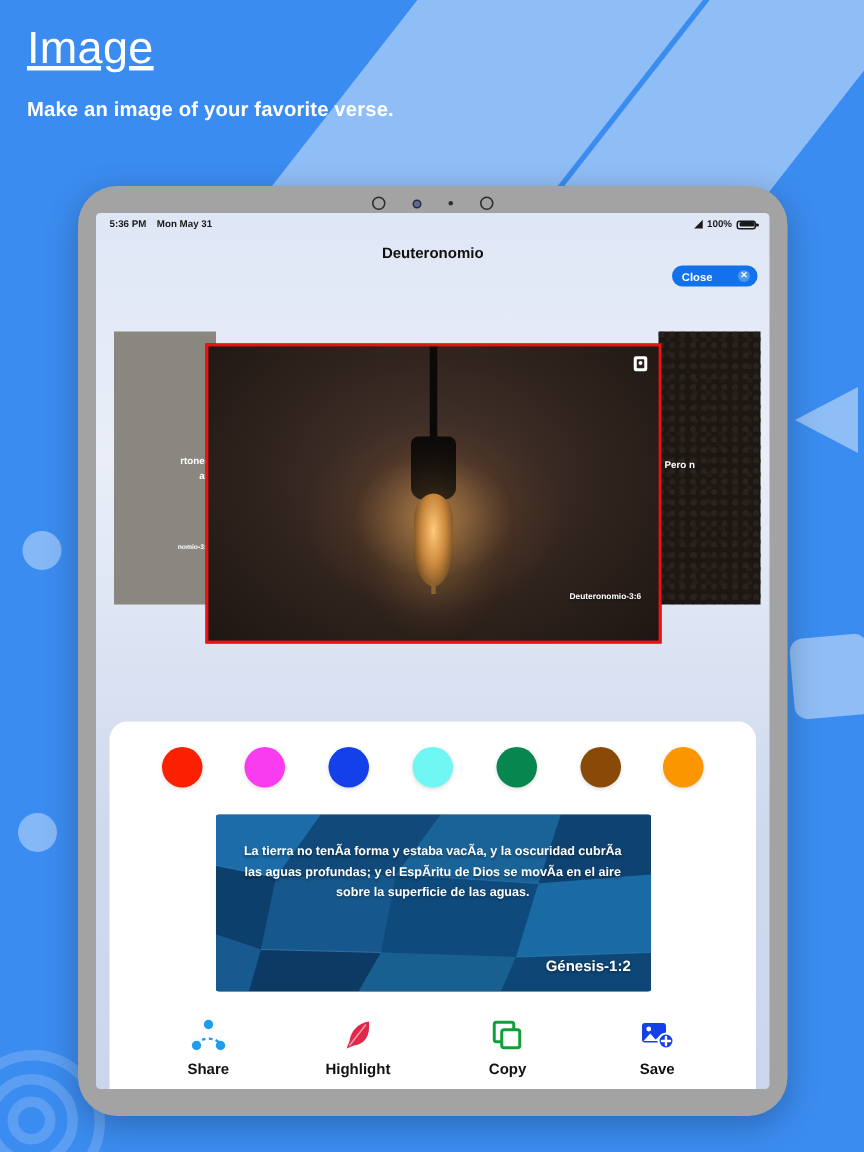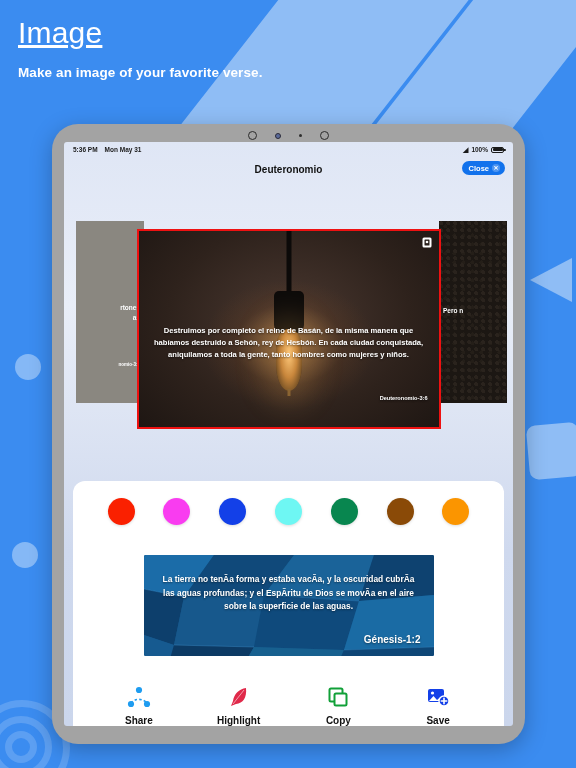--- a/index.html
+++ b/index.html
@@ -102,25 +102,25 @@
   }
   .batt i { display:block; height:100%; background:#1a1a1a; border-radius:1px; }
 
   
   .navbar {
     height: 24px; display: flex; align-items: center;
     justify-content: center; position: relative;
   }
   .nav-title { font-size: 10px; font-weight: bold; color: #101010; }
   .close-btn {
-    position: absolute; right: 8px; top: 4px;
+    position: absolute; right: 8px; top: 20px;
     background: #1272ec; color: #fff;
     font-size: 7.5px; font-weight: bold;
     border-radius: 9px; padding: 2.5px 5px 2.5px 7px;
-    display: flex; align-items: center; gap: 3px;
+    display: flex; align-items: center; gap: 17px;
     cursor: pointer;
   }
   .close-x {
     width: 8px; height: 8px; border-radius: 50%;
     background: #4e96f2; color: #fff; font-size: 6px;
     display:flex; align-items:center; justify-content:center; line-height:1;
   }
 
   
   .carousel {
@@ -197,21 +197,20 @@
     text-shadow: 0 1px 2px rgba(0,0,0,0.6); z-index: 3;
   }
 
   
   .sheet {
     position: absolute; left: 9px; right: 9px; bottom: 0;
     height: 245px; background: #ffffff;
     border-radius: 12px 12px 0 0;
     display: flex; flex-direction: column; align-items: center;
     padding-top: 17px;
-    gap: 12px;
   }
   .swatches {
     display: flex; justify-content: space-between;
     width: 362px;
   }
   .swatch {
     width: 27px; height: 27px; border-radius: 50%;
     cursor: pointer; box-shadow: 0 1px 3px rgba(0,0,0,0.14);
   }
   .preview-card {
@@ -309,21 +308,20 @@
         <div class="bulb-socket"></div>
         <div class="bulb-glass"></div>
         <div class="bulb-tip"></div>
 
         <svg class="card-badge" viewBox="0 0 20 22">
           <rect x="1" y="1" width="18" height="20" rx="3" fill="#ffffff"></rect>
           <rect x="5" y="5" width="10" height="12" rx="1" fill="#2b211c"></rect>
           <circle cx="10" cy="10" r="2.6" fill="#ffffff"></circle>
         </svg>
 
-        <div class="verse-text">Destruimos por completo el reino de Basán, de la misma manera que habíamos destruido a Sehón, rey de Hesbón. En cada ciudad conquistada, aniquilamos a toda la gente, tanto hombres como mujeres y niños.</div>
         <div class="verse-ref">Deuteronomio-3:6</div>
       </div>
 
       <div class="side-card side-right">
         <div class="sc-txt">Pero n</div>
       </div>
     </div>
 
     <div class="sheet">
 

